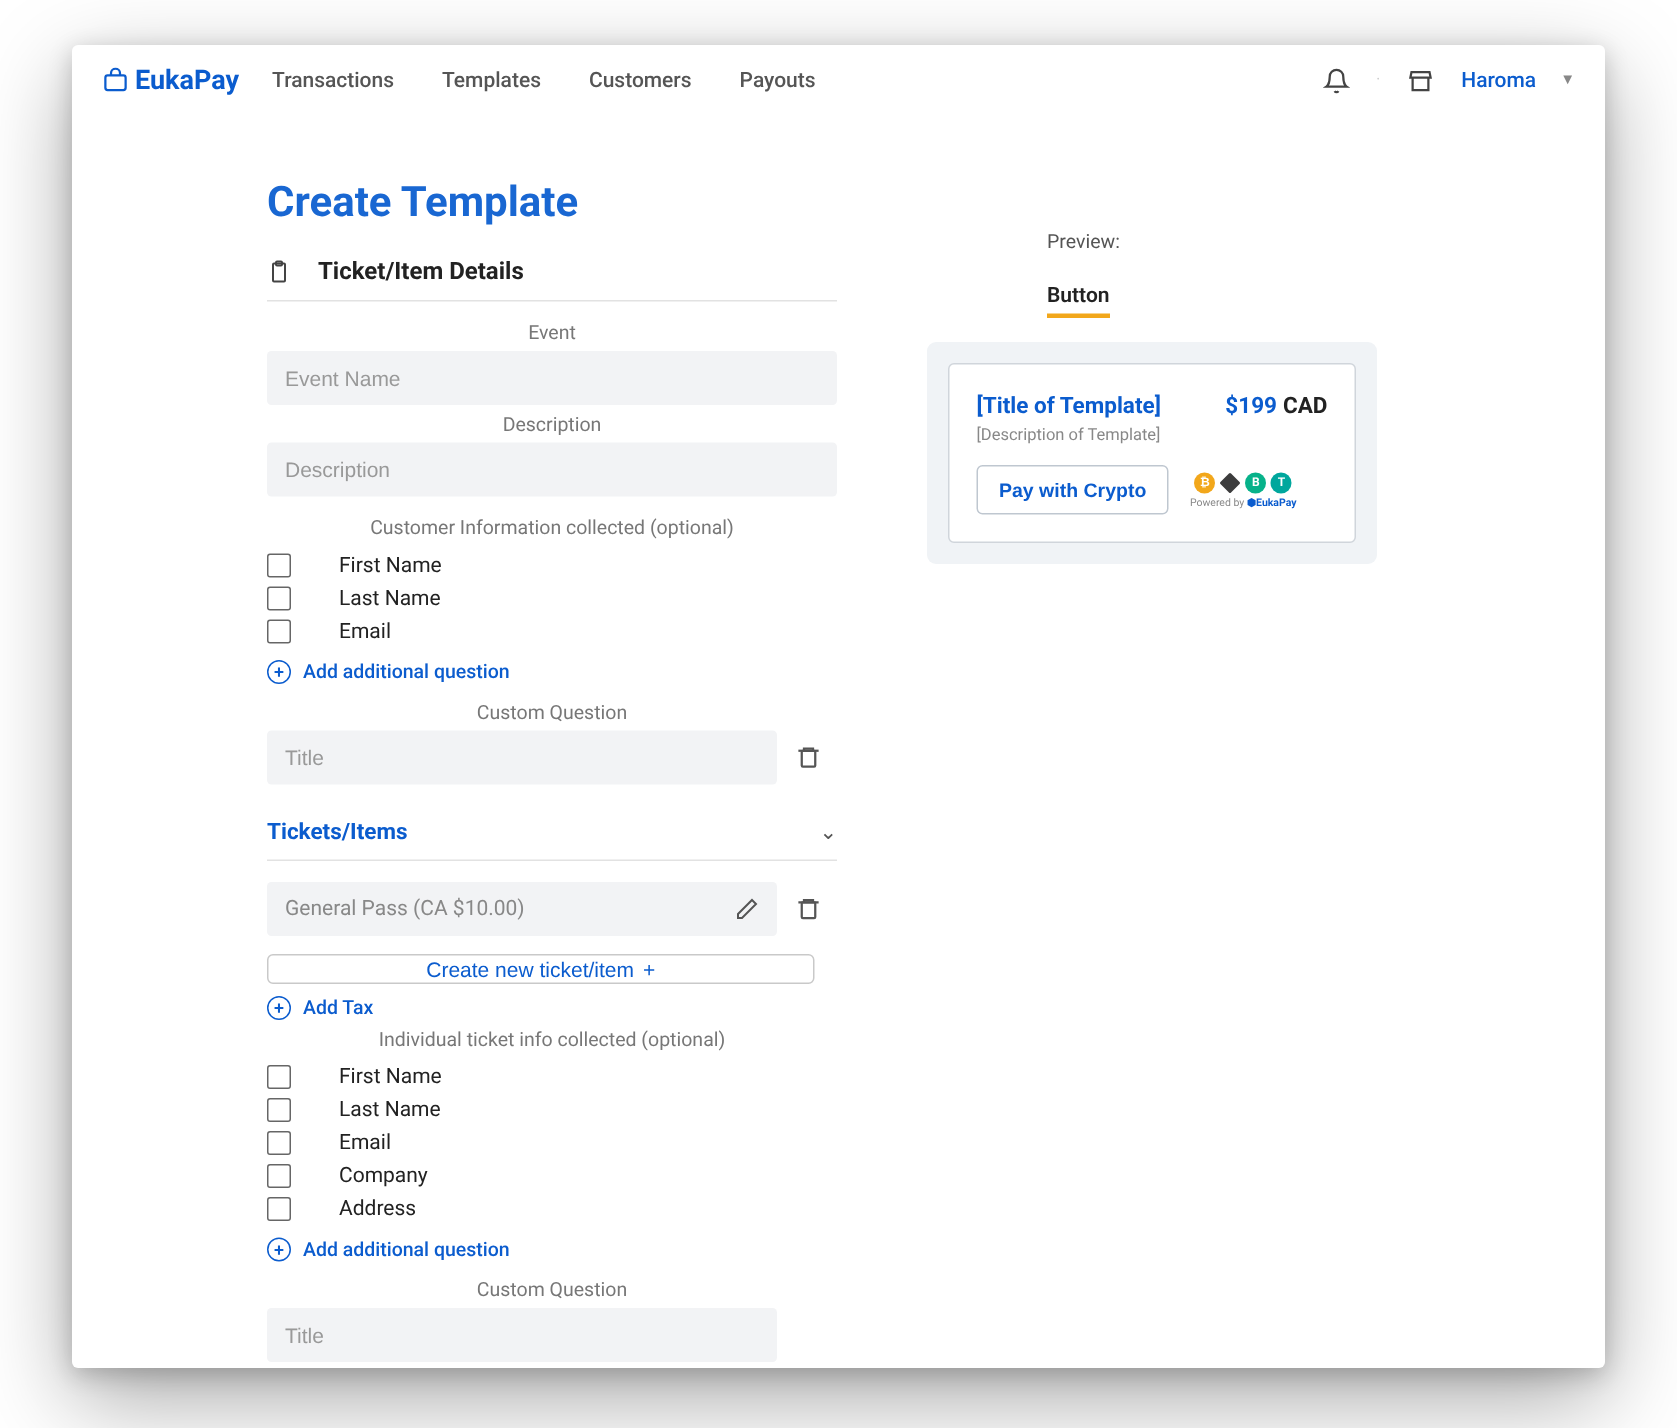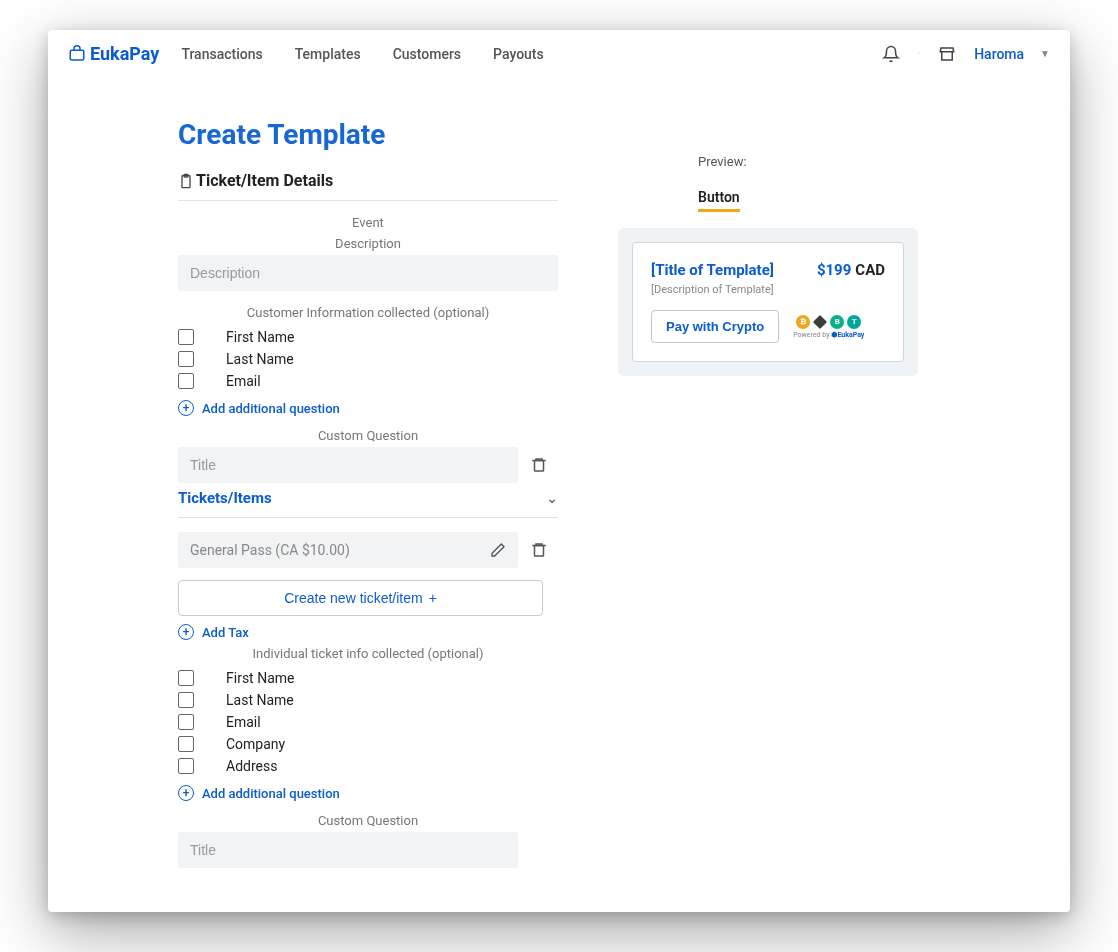--- a/index.html
+++ b/index.html
@@ -18,21 +18,21 @@
 .user { color: #0b5cce; font-size: 14px; font-weight: 500; cursor: pointer; }
 .caret { color: #888; font-size: 10px; }
 
 
 .body { flex: 1; display: flex; padding: 40px 60px 0 130px; gap: 60px; overflow: hidden; }
 .left-col { width: 380px; }
 .right-col { width: 300px; padding-top: 36px; }
 
 h1 { color: #1967d2; font-size: 28px; font-weight: 700; margin-bottom: 20px; }
 
-.section-header { display: flex; align-items: center; gap: 2px; border-bottom: 1px solid #e2e2e2; padding-bottom: 10px; margin-bottom: 14px; }
+.section-header { display: flex; align-items: center; gap: 18px; border-bottom: 1px solid #e2e2e2; padding-bottom: 10px; margin-bottom: 14px; }
 .section-header.collapsible { justify-content: space-between; cursor: pointer; }
 .section-header h2 { font-size: 16px; font-weight: 700; }
 .section-header.blue h2 { color: #0b5cce; font-size: 15px; }
 .section-header svg.clip { width: 16px; height: 16px; stroke: #444; }
 
 .field-label { font-size: 13px; color: #777; margin-bottom: 4px; margin-top: 6px; text-align: center; }
 .input { width: 100%; height: 36px; background: #f2f3f5; border: none; border-radius: 3px; padding: 0 12px; font-size: 14px; color: #333; }
 .input::placeholder { color: #999; }
 
 .check-list { margin-top: 6px; }
@@ -44,21 +44,21 @@
 .plus-circle { width: 16px; height: 16px; border: 1.8px solid #0b5cce; border-radius: 50%; display: flex; align-items: center; justify-content: center; font-size: 12px; line-height: 1; }
 
 .input-row { display: flex; align-items: center; gap: 12px; }
 .input-row .input { flex: 1; width: auto; max-width: 340px; }
 .trash { width: 18px; height: 18px; stroke: #555; cursor: pointer; }
 
 .ticket-row { display: flex; align-items: center; background: #f2f3f5; border-radius: 3px; height: 36px; padding: 0 12px; gap: 10px; font-size: 14px; color: #888; }
 .ticket-row .spacer { flex: 1; }
 .pencil { width: 16px; height: 16px; stroke: #555; cursor: pointer; }
 
-.outlined-btn { width: 100%; max-width: 365px; height: 36px; border: 1px solid #c9c9c9; border-radius: 4px; background: #fff; display: flex; align-items: center; justify-content: center; gap: 6px; color: #0b5cce; font-size: 14px; font-weight: 500; cursor: pointer; margin-top: 12px; }
+.outlined-btn { width: 100%; max-width: 365px; height: 20px; border: 1px solid #c9c9c9; border-radius: 4px; background: #fff; display: flex; align-items: center; justify-content: center; gap: 6px; color: #0b5cce; font-size: 14px; font-weight: 500; cursor: pointer; margin-top: 12px; }
 
 
 .preview-tabs { display: flex; align-items: baseline; gap: 20px; margin-bottom: 16px; padding-left: 80px; flex-direction: column; }
 .preview-label { font-size: 13px; color: #555; }
 .tab-btn { font-size: 14px; font-weight: 600; color: #222; border-bottom: 3px solid #f2a71b; padding-bottom: 4px; cursor: pointer; }
 
 .preview-card { background: #f0f3f6; border-radius: 6px; padding: 14px; }
 .preview-inner { background: #fff; border: 1px solid #d0d5db; border-radius: 4px; padding: 18px; }
 .preview-top { display: flex; justify-content: space-between; align-items: baseline; }
 .tpl-title { color: #0b5cce; font-size: 15px; font-weight: 700; }
@@ -126,20 +126,21 @@
         
         <div class="section-header">
           <svg class="clip" viewBox="0 0 24 24" fill="none" stroke-width="2">
               <rect x="6" y="4" width="12" height="18" rx="1"></rect>
               <rect x="9" y="2" width="6" height="4" rx="1"></rect>
             </svg>
           <h2>Ticket/Item Details</h2>
         </div>
 
         <div class="field-label">Event</div>
+        <input class="input" placeholder="Event Name" style="">
 
         <div class="field-label">Description</div>
         <input class="input" placeholder="Description" style="">
 
         <div class="field-label" style="margin-top:14px">Customer Information collected (optional)</div>
         <div class="check-list">
           <div class="check-row">
               <div class="checkbox"></div>
               <div class="check-label">First Name</div>
             </div>
@@ -161,21 +162,21 @@
         <div class="input-row">
           <input class="input" placeholder="Title" style="">
           <svg class="trash" viewBox="0 0 24 24" fill="none" stroke-width="2">
               <path d="M3 6h18"></path>
               <path d="M8 6V4h8v2"></path>
               <rect x="6" y="6" width="12" height="14" rx="1"></rect>
             </svg>
         </div>
 
         
-        <div class="section-header collapsible blue" style="margin-top:6px">
+        <div class="section-header collapsible blue" style="margin-top:22px">
           <h2>Tickets/Items</h2>
           <span class="section-caret">⌄</span>
         </div>
 
         <div class="input-row">
           <div class="ticket-row" style="flex:1;max-width:340px">
             <span>General Pass (CA $10.00)</span>
             <div class="spacer"></div>
             <svg class="pencil" viewBox="0 0 24 24" fill="none" stroke-width="2">
                 <path d="M17 3l4 4L7 21H3v-4z"></path>

